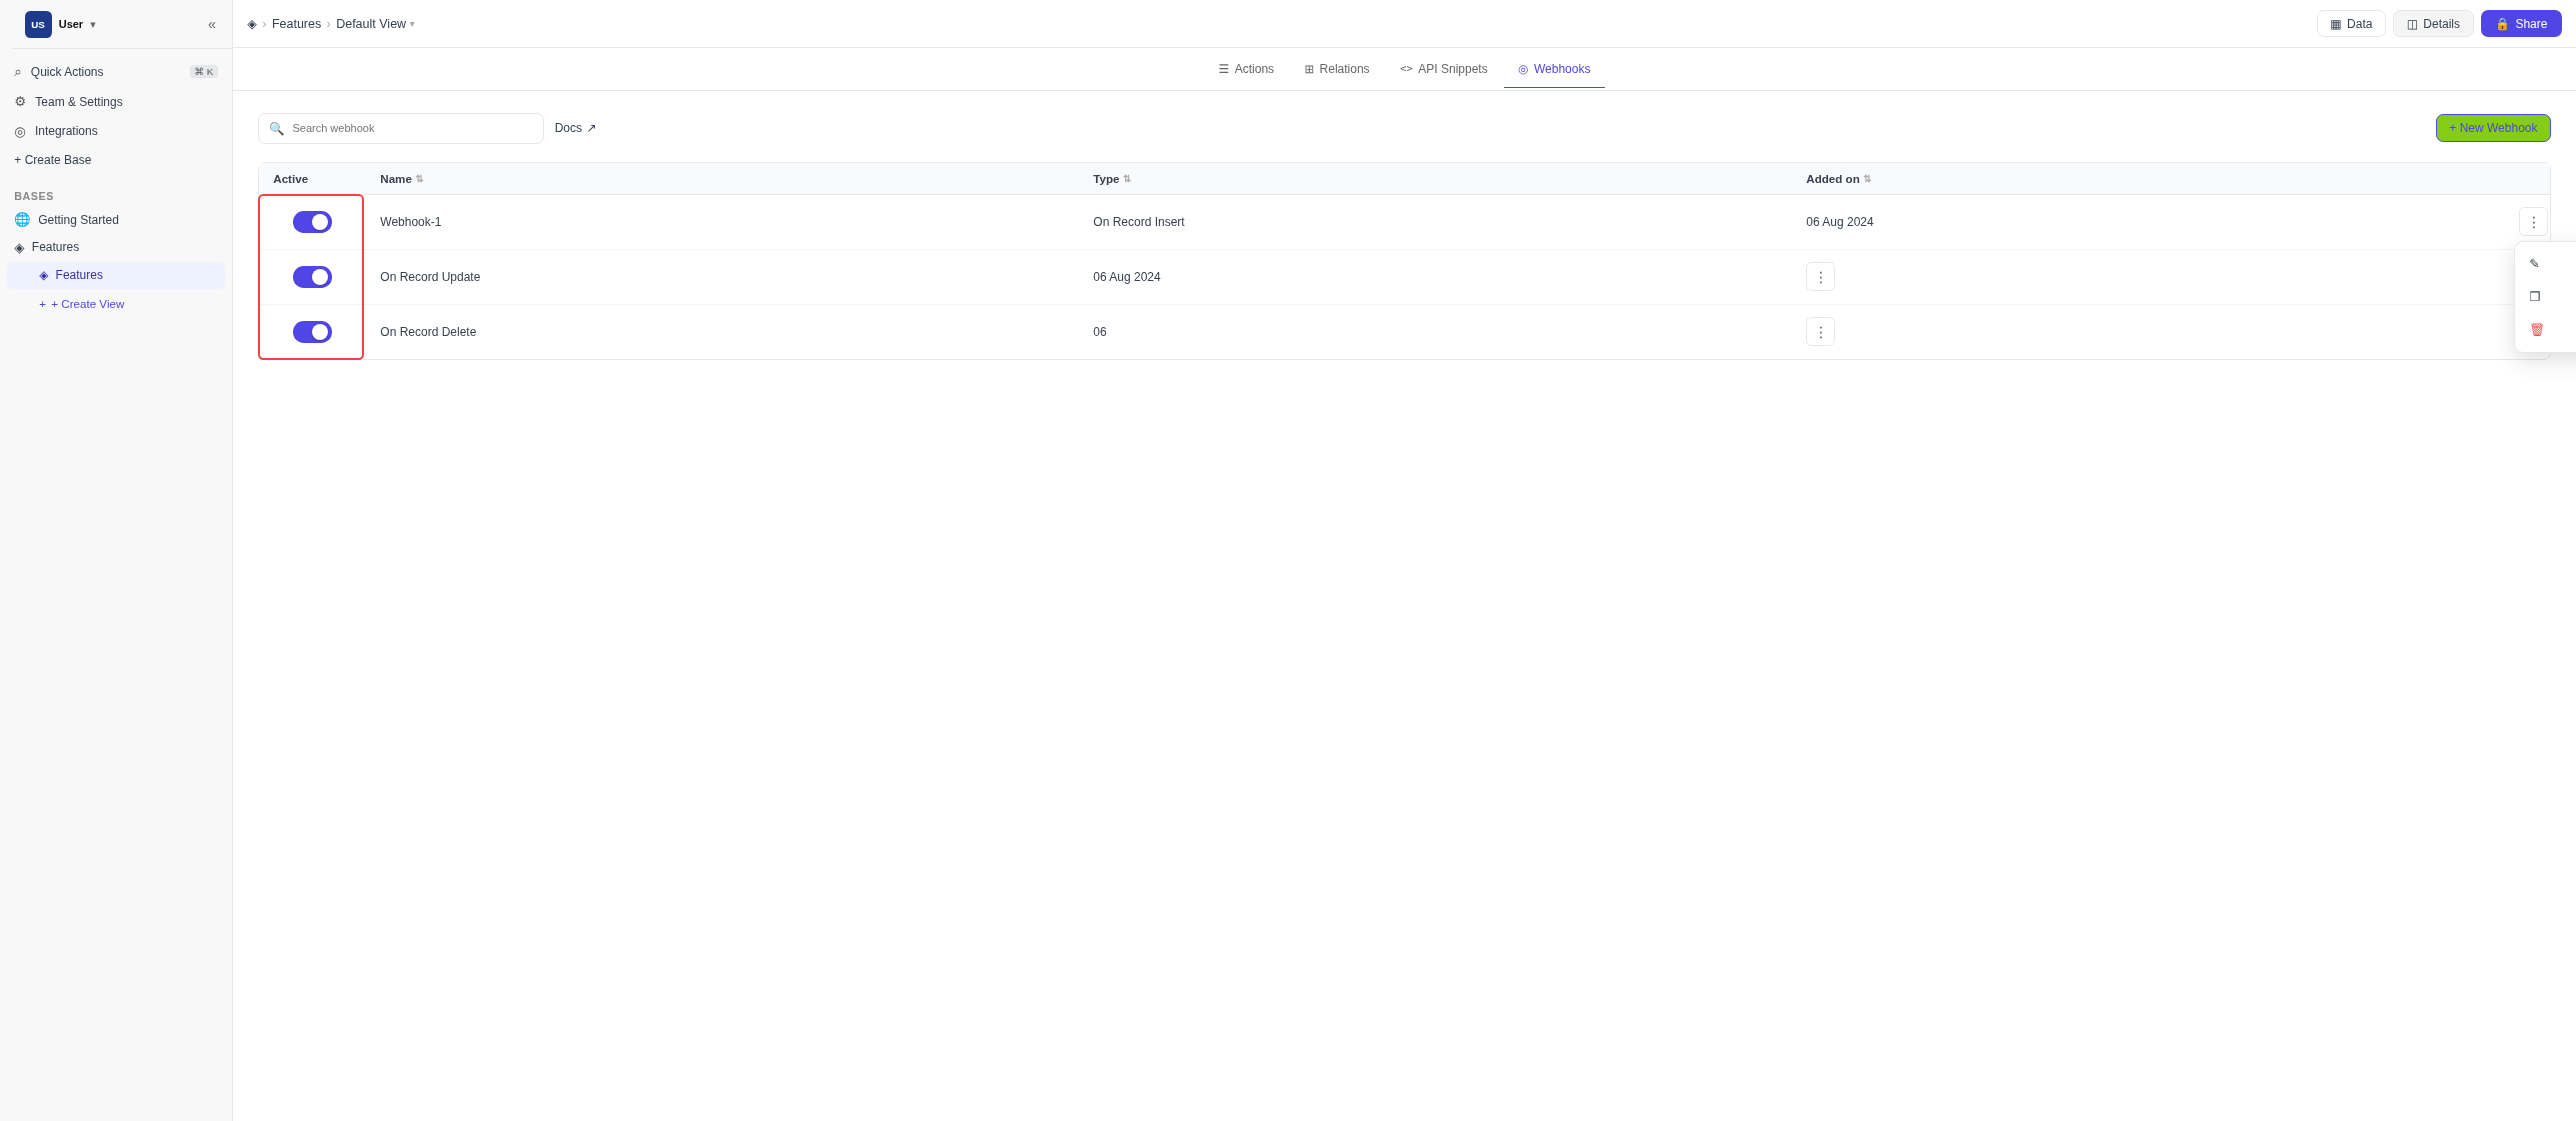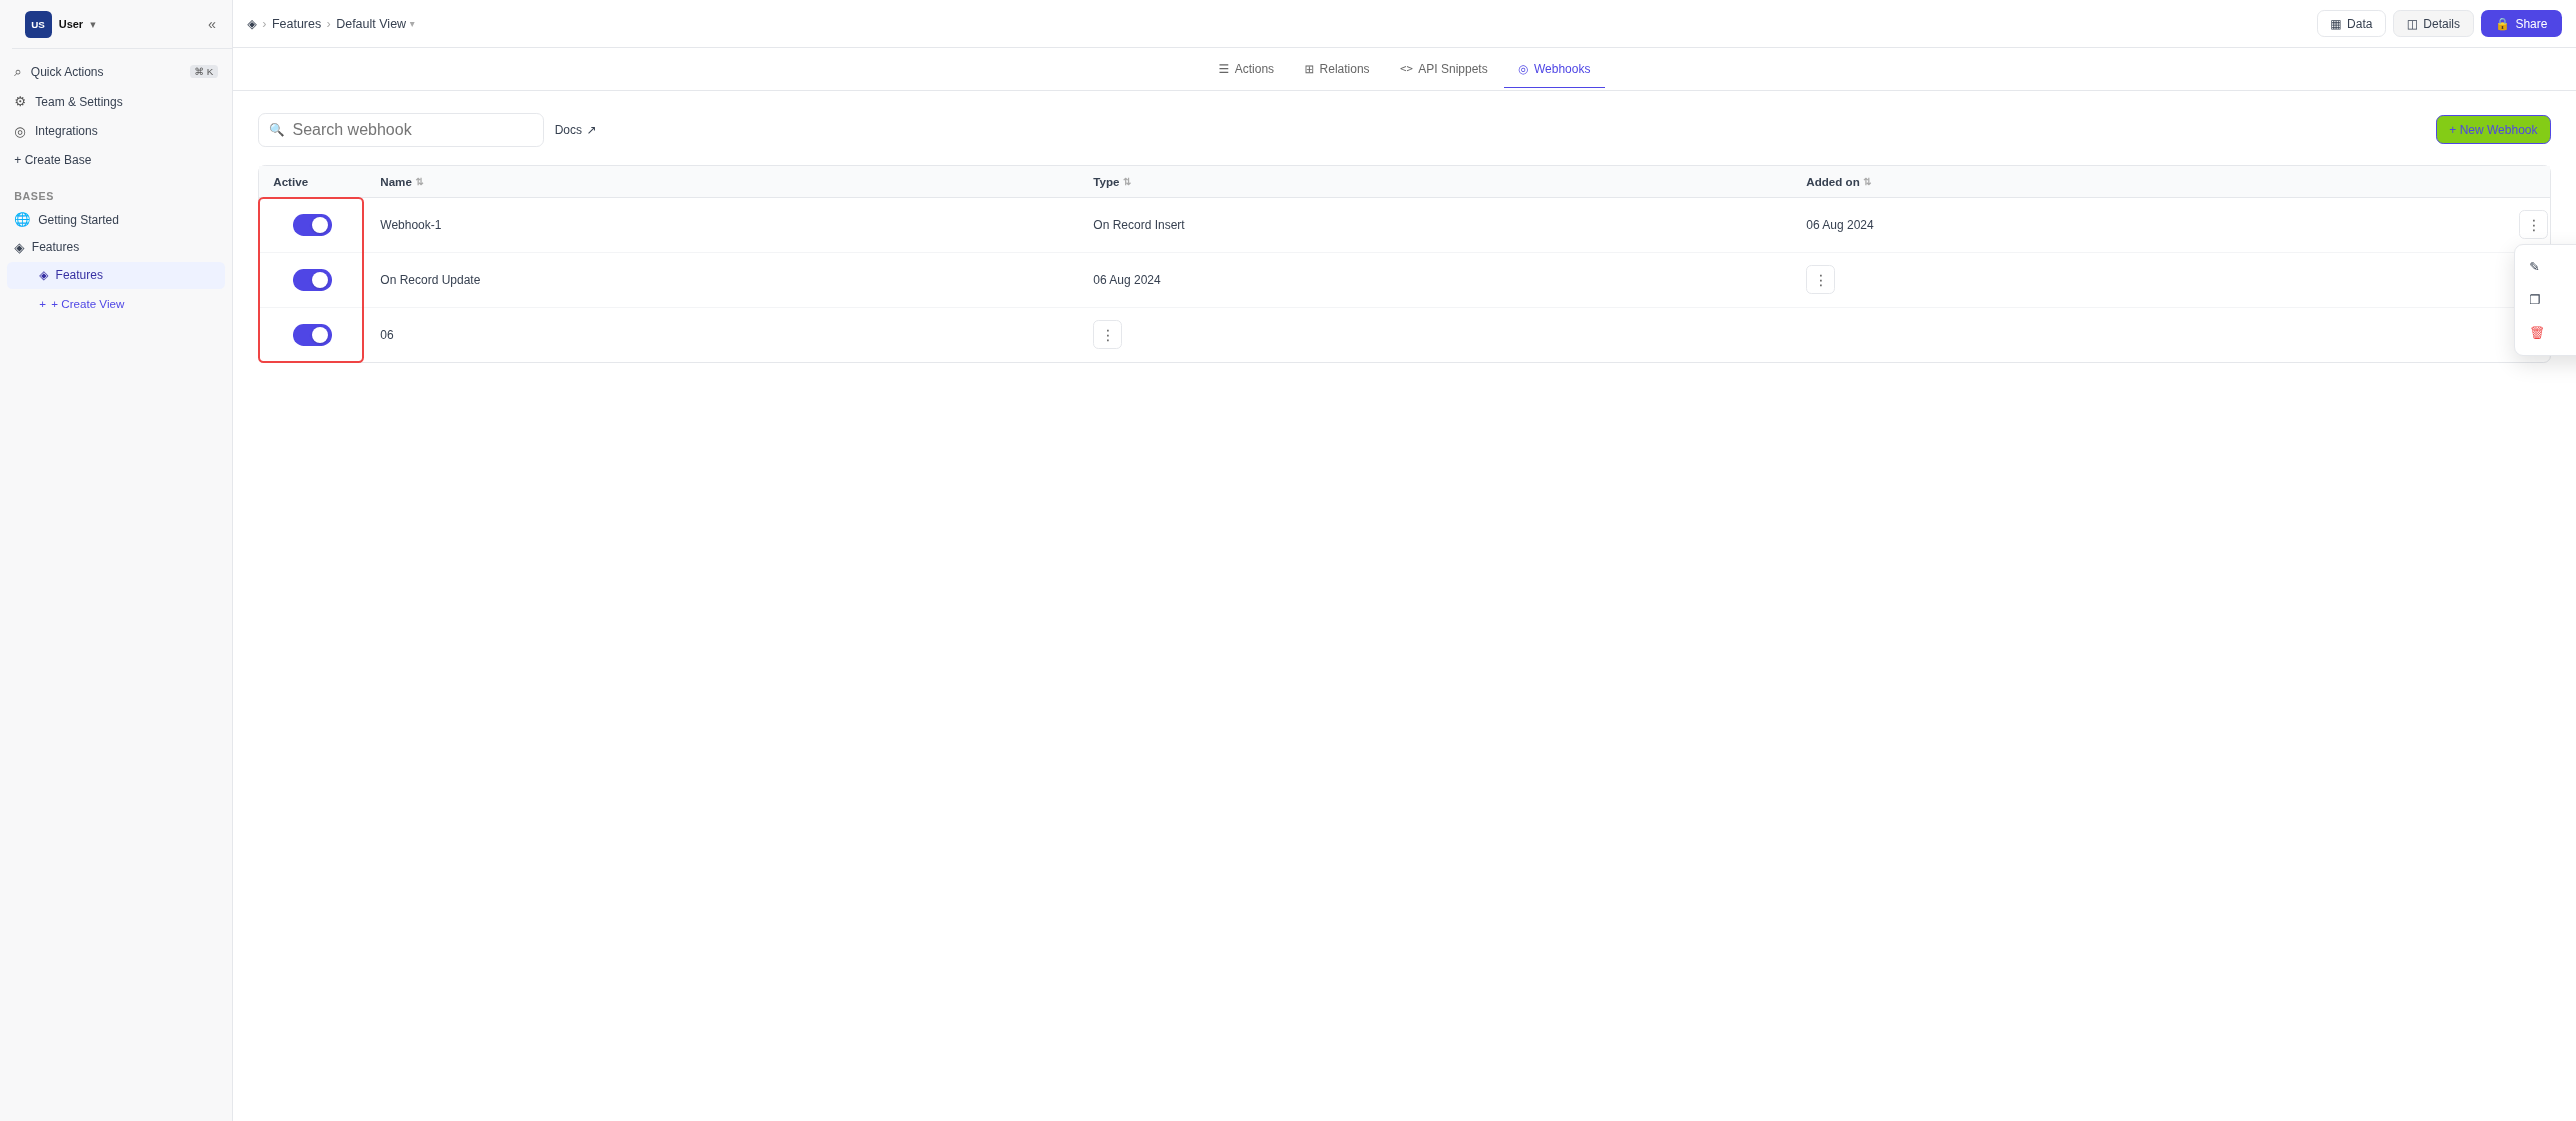--- a/index.html
+++ b/index.html
@@ -241,21 +241,21 @@
       gap: 7.2px;
       border: 0.9px solid #e5e7eb;
       border-radius: 7.2px;
       padding: 7.2px 10.7px;
       width: 286px;
       background: white;
     }
     .search-box input {
       border: none;
       outline: none;
-      font-size: 16px;
+      font-size: 11px;
       color: #ec4899;
       background: transparent;
       flex: 1;
     }
     .search-icon { color: #9ca3af; }
     .docs-link {
       display: flex;
       align-items: center;
       gap: 4.5px;
       color: #374151;
@@ -566,20 +566,21 @@
 
               </div>
             </div>
           </div>
         </div>
 
         <div class="table-row">
           <div class="td active-cell">
             <div class="toggle"></div>
           </div>
+          <div class="td">On Record Delete</div>
           <div class="td">06</div>
           <div class="td">
             <button class="overflow-btn">⋮</button>
           </div>
         </div>
 
       </div>
     </div>
 
   </div>

